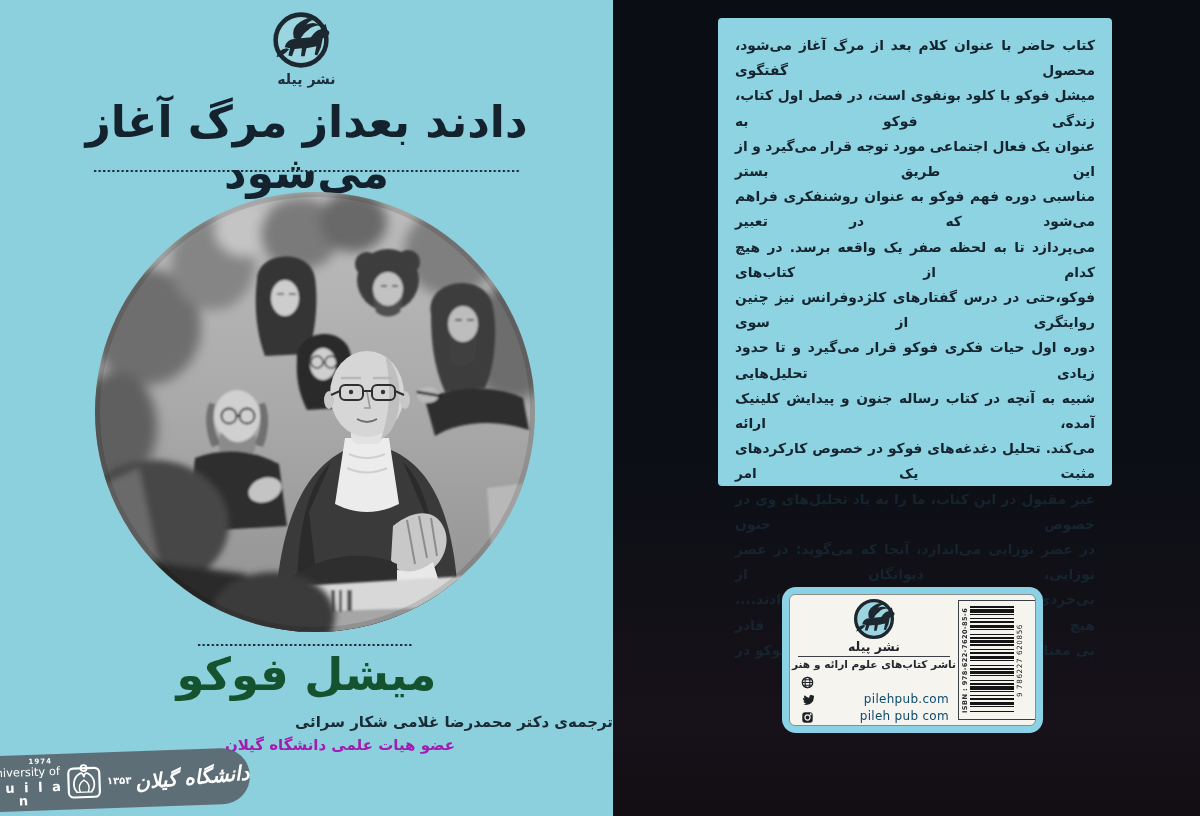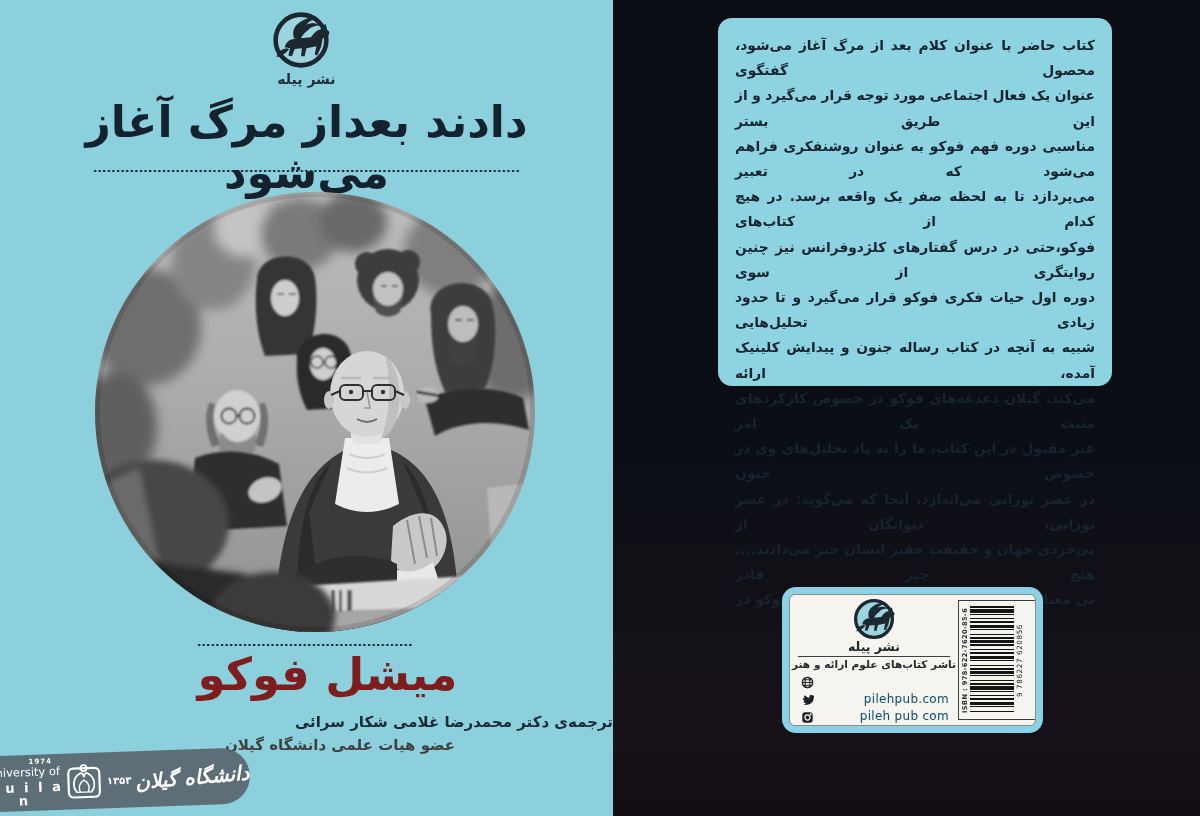--- a/index.html
+++ b/index.html
@@ -14,31 +14,31 @@
   .front-title{position:absolute;left:0;top:96px;width:613px;text-align:center;
                font-size:44px;font-weight:bold;color:#14222e;direction:rtl;letter-spacing:-1px;}
   .dots{position:absolute;height:4px;
         background-image:radial-gradient(circle at 2px 2px,#1a2833 1.1px,transparent 1.5px);
         background-size:4.6px 4px;background-repeat:repeat-x;}
   .dots-title{left:93px;top:169px;width:428px;}
   .dots-author{left:197px;top:643px;width:216px;}
   .photo-circle{position:absolute;left:95px;top:192px;width:440px;height:440px;
                 border-radius:50%;overflow:hidden;}
   .front-author{position:absolute;left:0;top:648px;width:613px;text-align:center;
-                font-size:45px;font-weight:bold;color:#7f1d1d;direction:rtl;padding-left:21px;}
+                font-size:45px;font-weight:bold;color:#14532d;direction:rtl;}
   .front-trans1{position:absolute;left:0;top:713px;width:613px;text-align:right;
                 font-size:15px;font-weight:bold;color:#1b2a35;direction:rtl;}
   .front-trans2{position:absolute;left:0;top:736px;width:680px;text-align:center;
-                font-size:15px;font-weight:bold;color:#404040;direction:rtl;}
+                font-size:15px;font-weight:bold;color:#a21caf;direction:rtl;}
 
   
   .back-cover{position:absolute;left:613px;top:0;width:587px;height:816px;
               background:linear-gradient(180deg,#0a0e14 0%,#0b0f15 55%,#171119 88%,#120e13 100%);}
-  .blurb-panel{position:absolute;left:105px;top:18px;width:394px;height:368px;
-               background:#8ed3e2;border-radius:14px;box-sizing:border-box;
+  .blurb-panel{position:absolute;left:105px;top:18px;width:394px;height:468px;
+               background:#8ed3e2;border-radius:4px;box-sizing:border-box;
                padding:15px 17px 10px 17px;direction:rtl;}
   .blurb-panel p{margin:0;font-size:13.8px;font-weight:bold;color:#16242f;
                  line-height:25.2px;text-align:justify;text-align-last:justify;
                  word-spacing:-0.5px;}
   .blurb-panel p:last-child{text-align-last:center;}
 
   
   .pub-card{position:absolute;left:169px;top:587px;width:261px;height:146px;
             background:#8cd2e6;border-radius:14px;box-sizing:border-box;padding:7px;}
   .card-inner{display:flex;height:100%;background:#f6f4ef;border:1px solid #8c8c82;
@@ -234,27 +234,28 @@
     <div class="dots dots-author"></div>
     <h2 class="front-author" style="margin:0">میشل فوکو</h2>
     <div class="front-trans1">ترجمه‌ی دکتر محمدرضا غلامی شکار سرائی</div>
     <div class="front-trans2">عضو هیات علمی دانشگاه گیلان</div>
   </section>
 
   <section class="back-cover">
 
     <div class="blurb-panel">
       <p>کتاب حاضر با عنوان کلام بعد از مرگ آغاز می‌شود، محصول گفتگوی</p>
+      <p>میشل فوکو با کلود بونفوی است، در فصل اول کتاب، زندگی فوکو به</p>
       <p>عنوان یک فعال اجتماعی مورد توجه قرار می‌گیرد و از این طریق بستر</p>
       <p>مناسبی دوره فهم فوکو به عنوان روشنفکری فراهم می‌شود که در تعبیر</p>
       <p>می‌پردازد تا به لحظه صفر یک واقعه برسد. در هیچ کدام از کتاب‌های</p>
       <p>فوکو،حتی در درس گفتارهای کلژدوفرانس نیز چنین روایتگری از سوی</p>
       <p>دوره اول حیات فکری فوکو قرار می‌گیرد و تا حدود زیادی تحلیل‌هایی</p>
       <p>شبیه به آنچه در کتاب رساله جنون و پیدایش کلینیک آمده، ارائه</p>
-      <p>می‌کند. گیلان دغدغه‌های فوکو در خصوص کارکردهای مثبت یک امر</p>
+      <p>می‌کند. تحلیل دغدغه‌های فوکو در خصوص کارکردهای مثبت یک امر</p>
       <p>غیر مقبول در این کتاب، ما را به یاد تحلیل‌های وی در خصوص جنون</p>
       <p>در عصر نوزایی می‌اندازد، آنجا که می‌گوید: در عصر نوزایی، دیوانگان از</p>
       <p>بی‌خردی جهان و حقیقت حقیر انسان خبر می‌دادند.... هیچ چیز قادر</p>
       <p>بی معنای دیوانه جنون بی معنا نیست. انگاره فوکو در خصوص نوشتن</p>
 
     </div>
 
     <div class="pub-card">
       <div class="card-inner">
 

